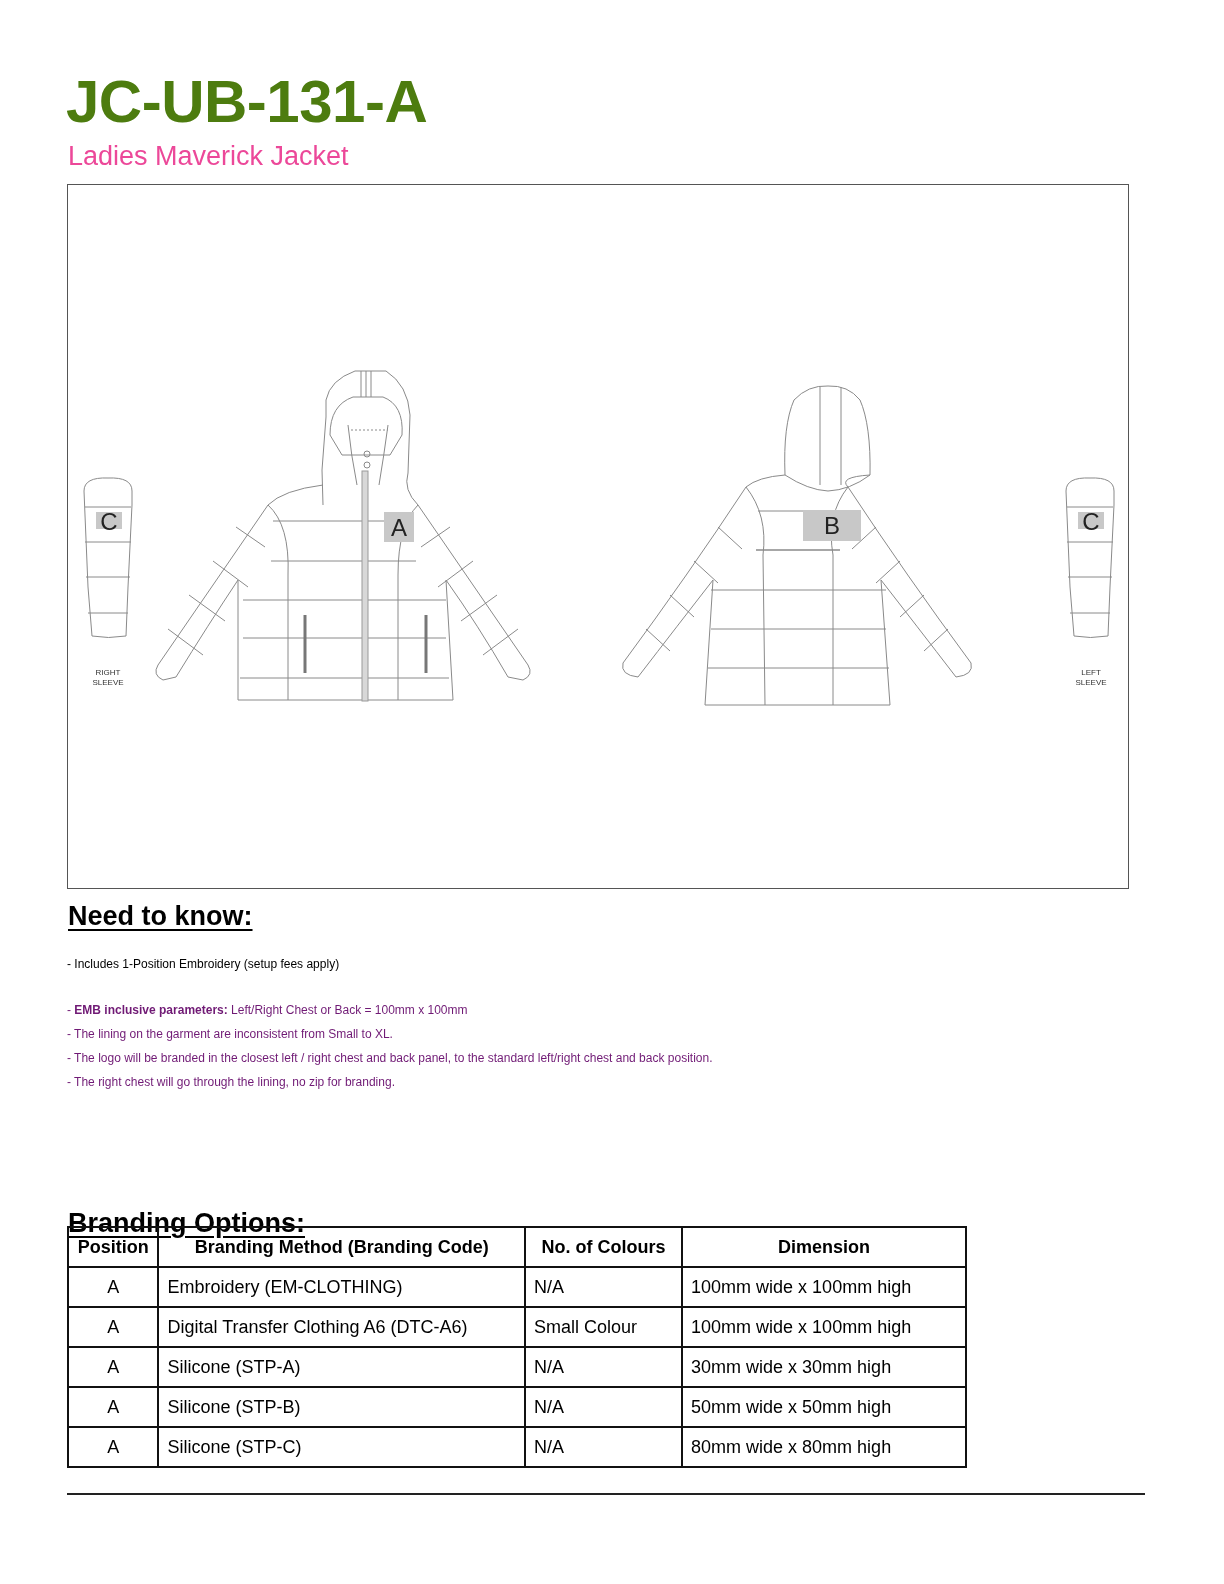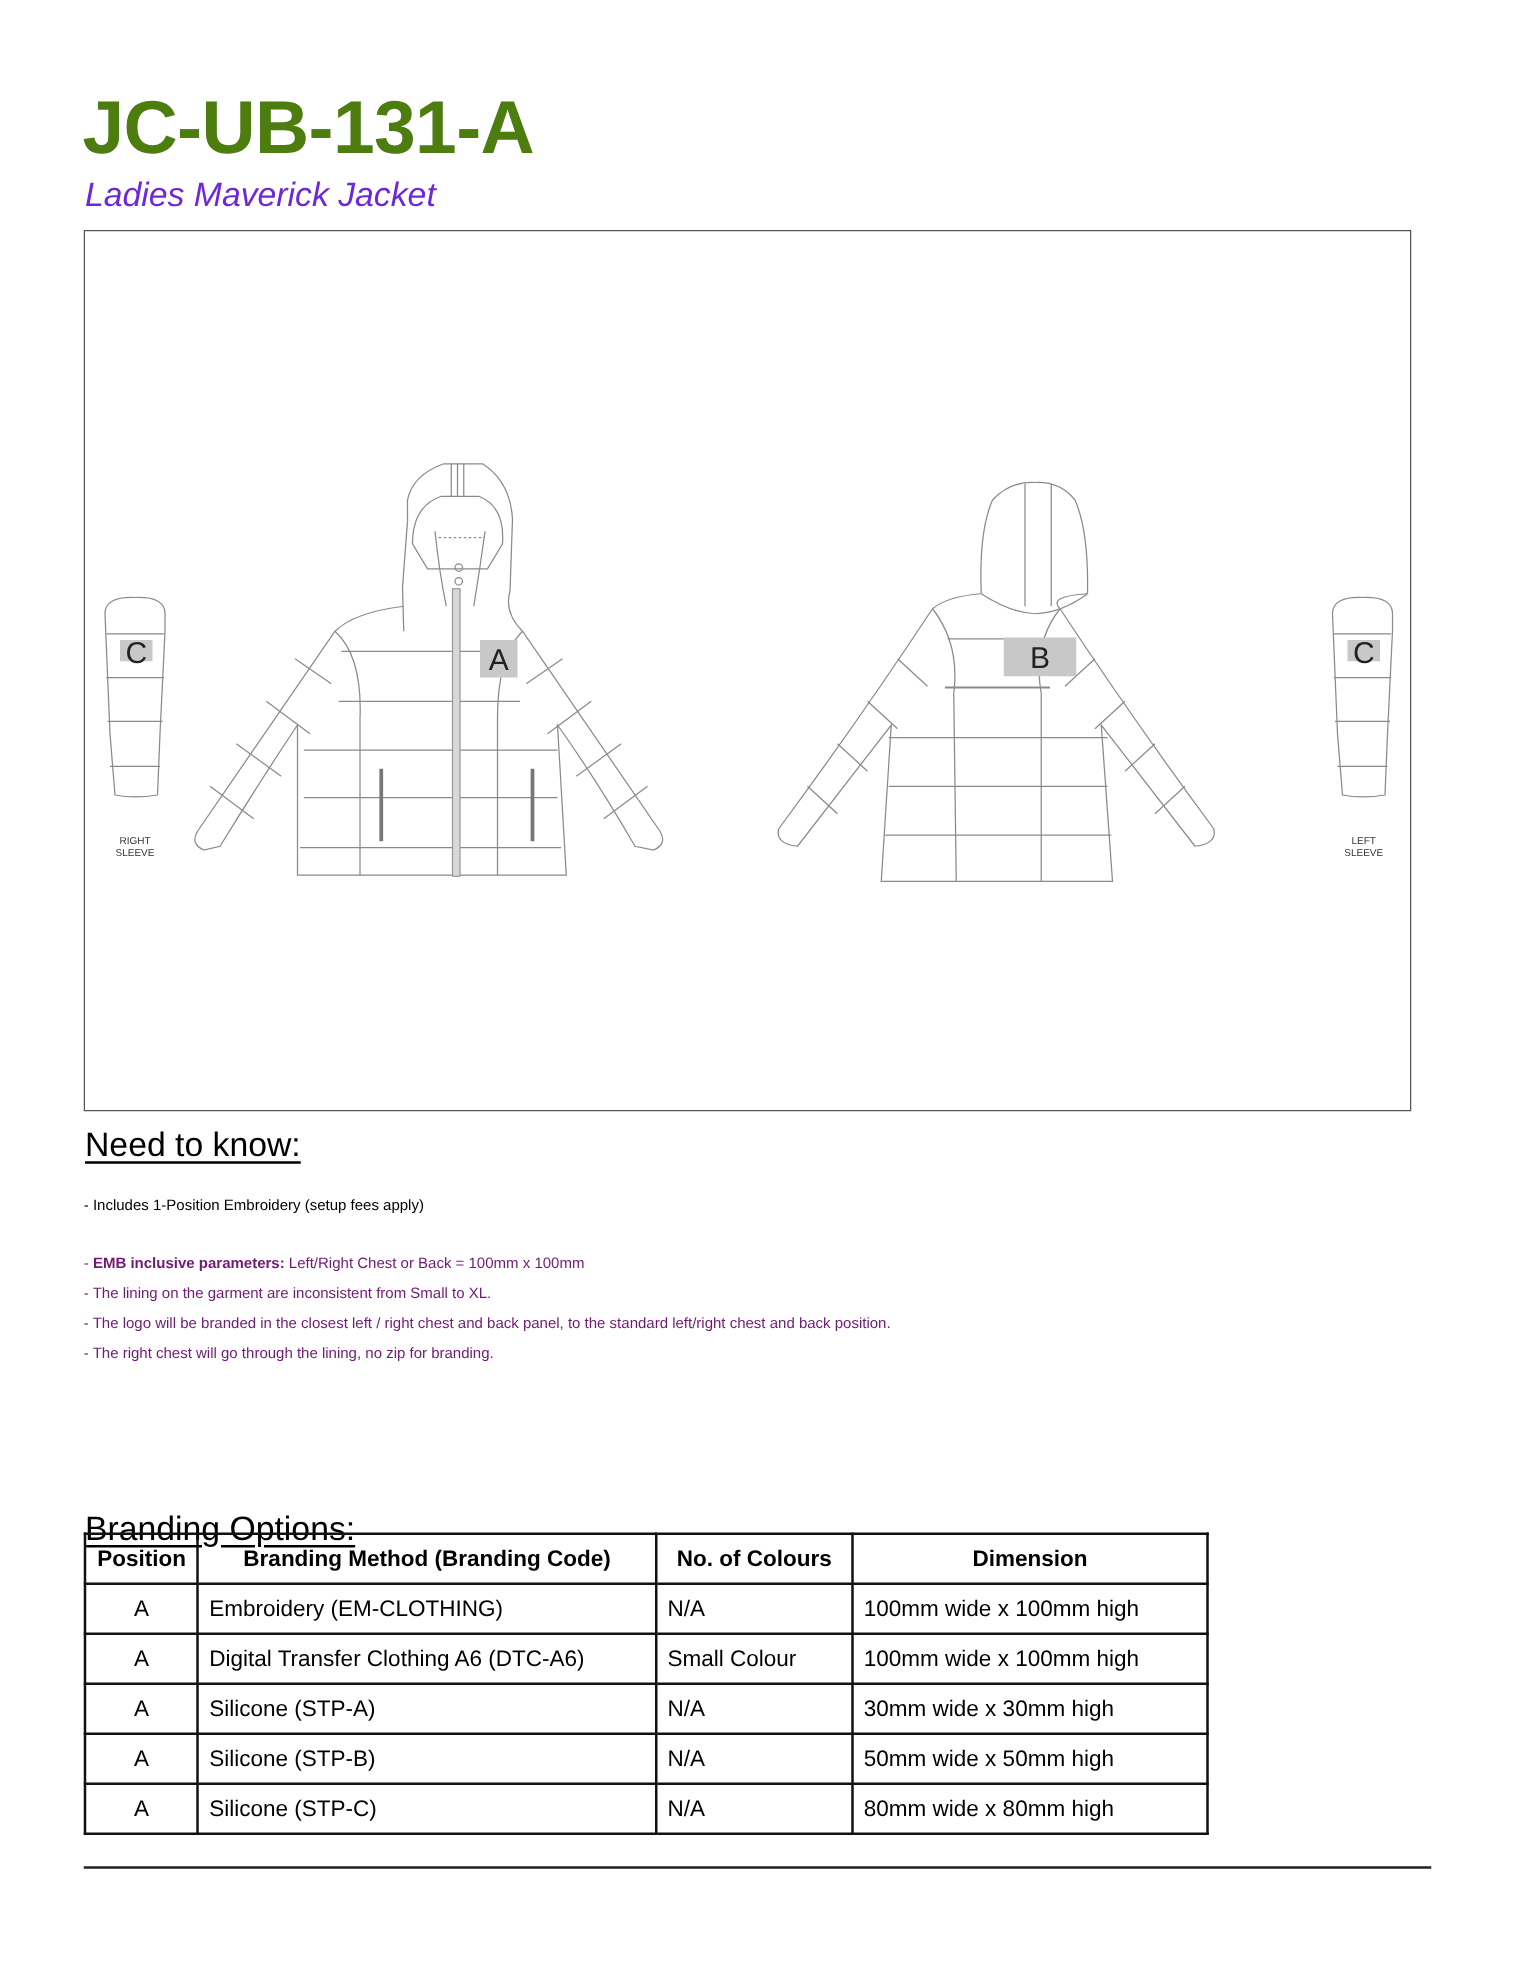--- a/index.html
+++ b/index.html
@@ -1,21 +1,21 @@
 <!DOCTYPE html>
 <html><head>
 <meta charset="utf-8">
 <style>
   html, body { margin: 0; padding: 0; background: #ffffff; }
   body { width: 1224px; height: 1584px; position: relative; font-family: "Liberation Sans", sans-serif; color: #000; overflow: hidden; }
   .title { position: absolute; left: 66px; top: 72px; font-size: 60px; font-weight: bold; color: #4d7c0f; letter-spacing: -0.5px; line-height: 1; }
-  .subtitle { position: absolute; left: 68px; top: 143px; font-size: 27px; color: #6d28d9; line-height: 1; font-style: italic; }
+  .subtitle { position: absolute; left: 68px; top: 143px; font-size: 27px; color: #ec4899; line-height: 1; }
   .art-box { position: absolute; left: 67px; top: 184px; width: 1062px; height: 705px; border: 1.5px solid #555; box-sizing: border-box; }
   .art-box svg { position: absolute; left: 0; top: 0; }
-  .h-section { position: absolute; left: 68px; font-size: 27px; font-weight: normal; text-decoration: underline; text-underline-offset: 4px; line-height: 1; }
+  .h-section { position: absolute; left: 68px; font-size: 27px; font-weight: bold; text-decoration: underline; text-underline-offset: 4px; line-height: 1; }
   .note { position: absolute; left: 67px; font-size: 12px; line-height: 1; white-space: nowrap; text-align: center; }
   .note.red { color: #701a75; }
   .note b { font-weight: bold; }
   table.brand { position: absolute; left: 67px; top: 1226px; width: 900px; border-collapse: collapse; font-size: 18px; }
   table.brand th, table.brand td { border: 2px solid #111; height: 38px; padding: 0 8px; }
   table.brand th { font-weight: bold; text-align: center; }
   table.brand td.c { text-align: center; }
   .footer-rule { position: absolute; left: 67px; top: 1493px; width: 1078px; height: 2px; background: #222; }
   .sleeve-label { font-family: "Liberation Sans", sans-serif; font-size: 8px; fill: #333; }
   .pos-label { font-family: "Liberation Sans", sans-serif; font-size: 24px; fill: #222; }

